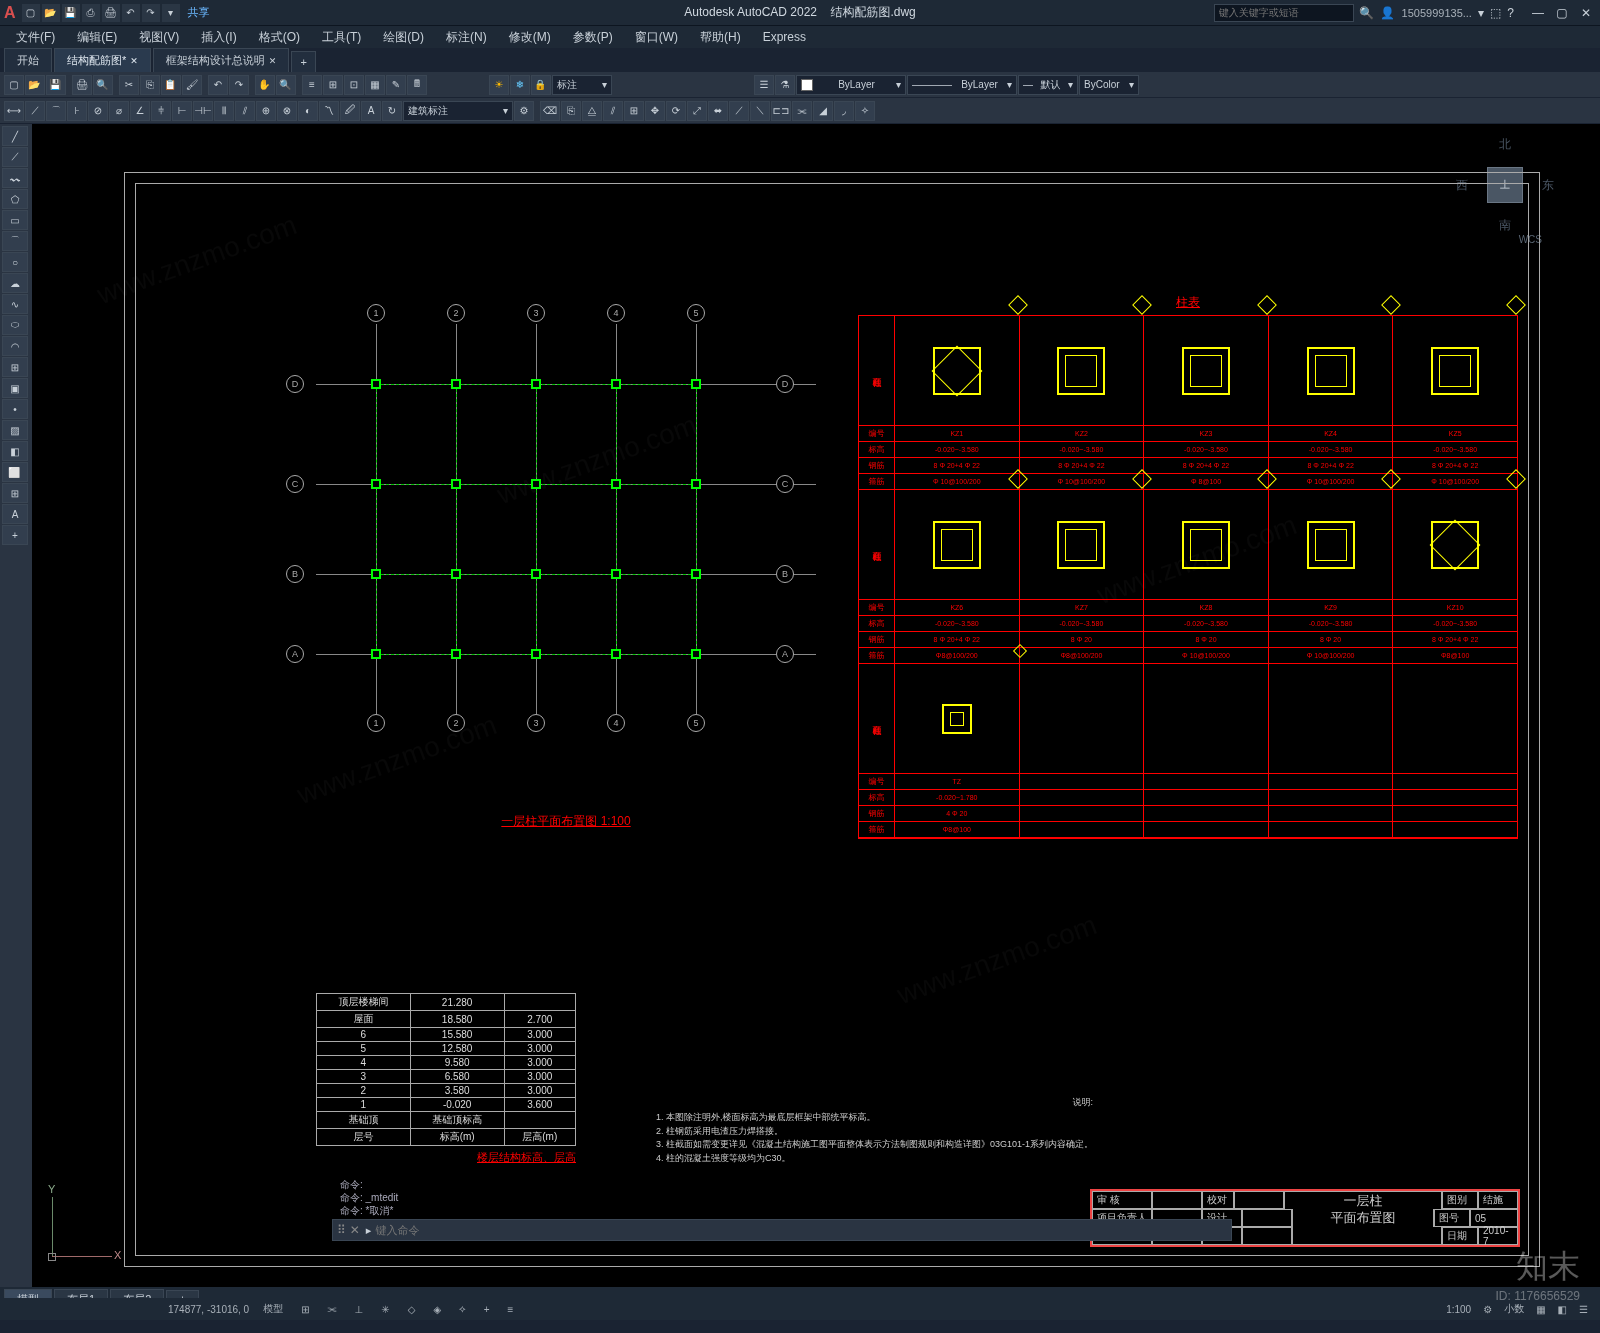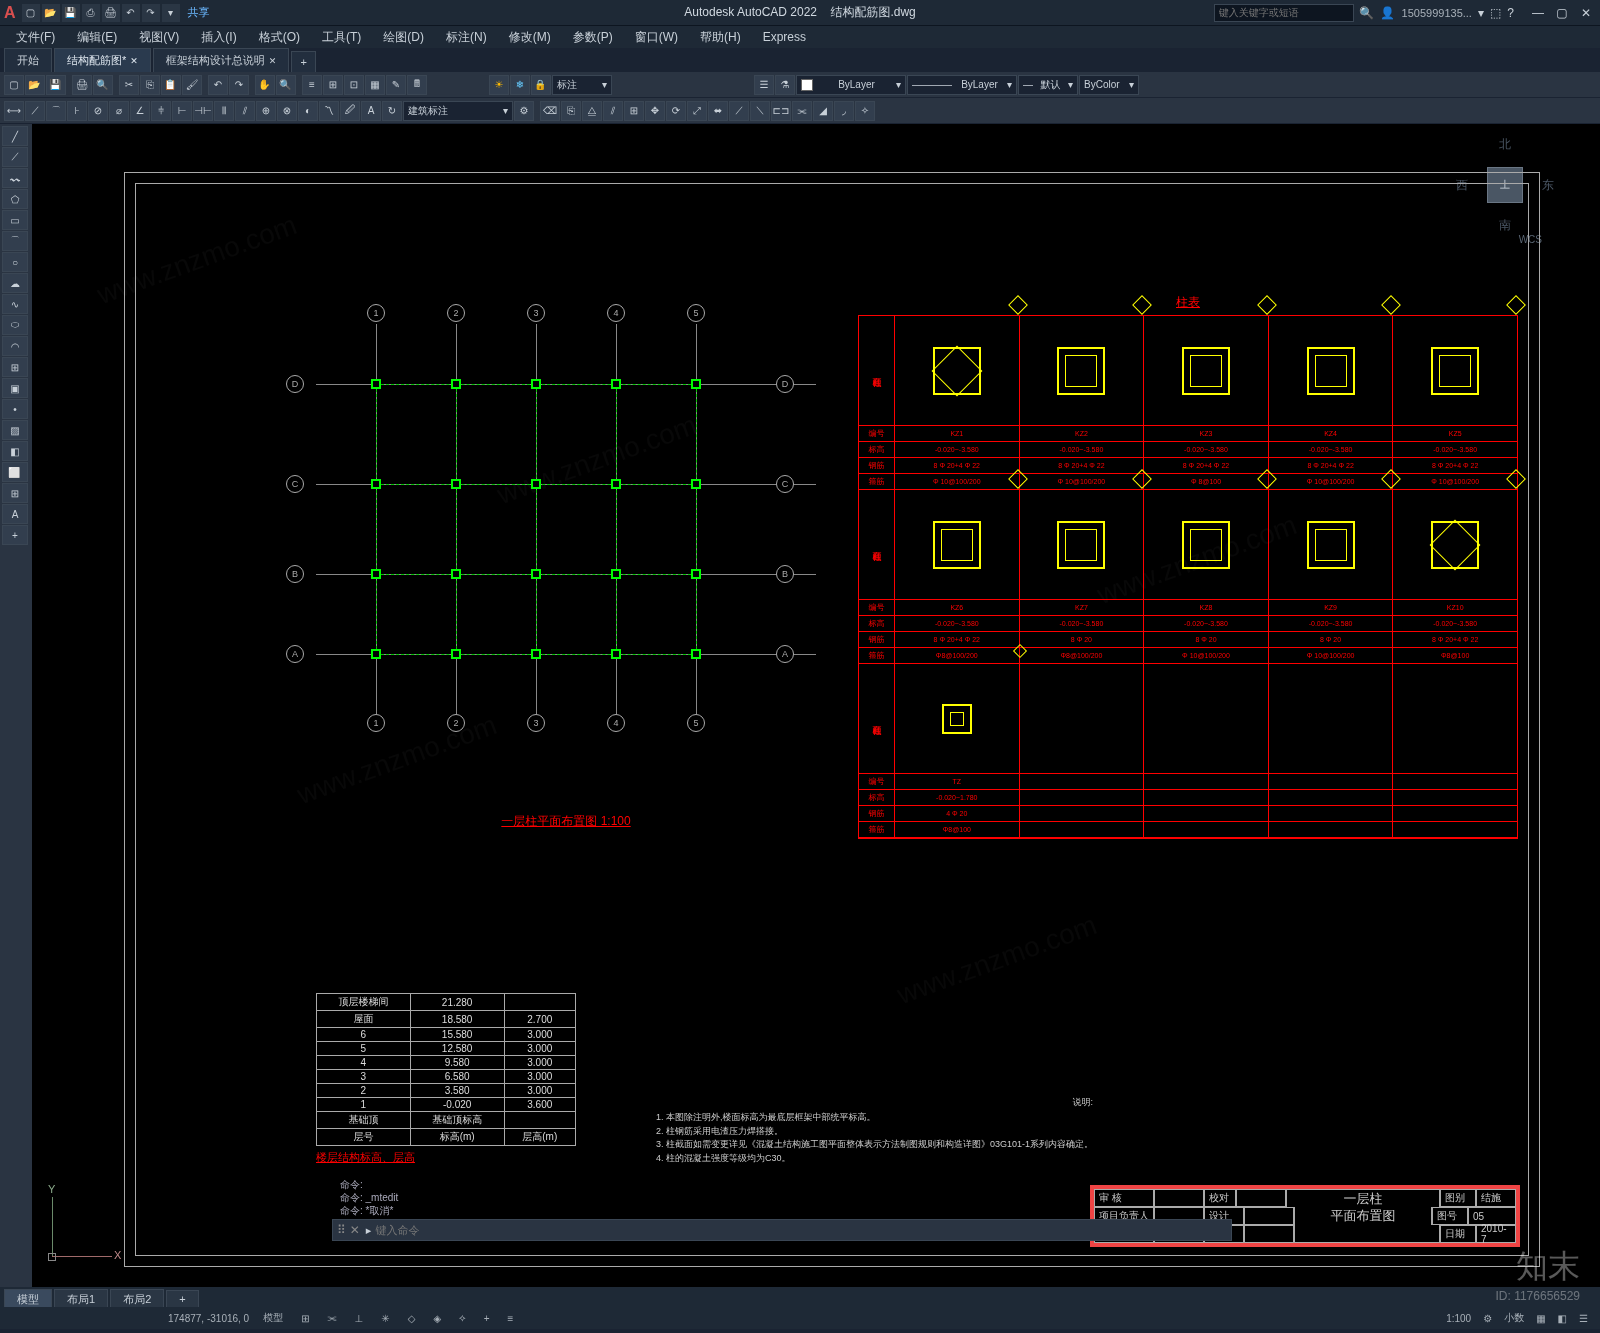--- a/index.html
+++ b/index.html
@@ -86,40 +86,40 @@
 .ct-datacell { flex: 1; border-right: 1px solid #f00; border-bottom: 1px solid #f00; display: flex; align-items: center; justify-content: center; color: #f00; font-size: 7px; }
 .ct-datacell:last-child { border-right: none; }
 .col-section { width: 48px; height: 48px; border: 2px solid #ff0; position: relative; }
 .col-section.diag::before { content: ''; position: absolute; inset: 4px; border: 1px solid #ff0; transform: rotate(45deg); }
 .col-section.bars::before { content: ''; position: absolute; inset: 6px; border: 1px solid #ff0; }
 .dim-mark { position: absolute; top: -18px; right: -6px; width: 14px; height: 14px; border: 1px solid #ff0; transform: rotate(45deg); }
 
 .floor-table { position: absolute; bottom: 90px; left: 180px; width: 260px; font-size: 10px; color: #ddd; }
 .floor-table table { border-collapse: collapse; width: 100%; }
 .floor-table td { border: 1px solid #aaa; padding: 1px 6px; text-align: center; font-size: 10px; }
-.floor-table .title { color: #f00; text-decoration: underline; margin-top: 4px; font-size: 11px; }
+.floor-table .title { color: #f00; text-decoration: underline; margin-top: 4px; font-size: 11px; text-align: right; }
 
 .notes { position: absolute; bottom: 90px; left: 520px; font-size: 9px; color: #ccc; line-height: 1.5; }
 .notes .hdr { margin-bottom: 2px; text-align: right; }
 
-.titleblock { position: absolute; bottom: 8px; right: 8px; width: 430px; border: 4px solid #ef4444; font-size: 10px; color: #ccc; }
+.titleblock { position: absolute; bottom: 8px; right: 8px; width: 430px; border: 2px solid #ef4444; font-size: 10px; color: #ccc; }
 .titleblock .tb-row { display: flex; height: 18px; }
 .titleblock .tb-cell { border: 1px solid #aaa; padding: 1px 4px; display: flex; align-items: center; }
 
 .cmdline-wrap { position: absolute; bottom: 46px; left: 300px; width: 900px; }
 .cmd-history { font-size: 10px; color: #aab; line-height: 1.3; padding-left: 8px; }
 .cmdline { display: flex; align-items: center; background: #2a3442; border: 1px solid #3a4654; height: 22px; padding: 0 4px; margin-top: 2px; }
 .cmdline .prompt { color: #c8d0d8; font-size: 11px; margin-right: 4px; }
 .cmdline input { flex: 1; background: transparent; border: none; color: #888; font-size: 11px; outline: none; }
 
 .layout-tabs { position: absolute; bottom: 22px; left: 0; right: 0; height: 24px; background: #1e2936; display: flex; align-items: center; padding-left: 4px; gap: 2px; }
 .layout-tab { padding: 2px 12px; background: #2a3644; color: #c8d0d8; font-size: 11px; border: 1px solid #3a4654; cursor: pointer; }
 .layout-tab.active { background: #3a4a5e; }
 
-.statusbar { position: absolute; bottom: 4px; left: 0; right: 0; height: 22px; background: #1e2936; display: flex; align-items: center; padding: 0 8px; gap: 10px; font-size: 10px; color: #a8b0b8; text-align: right; }
+.statusbar { position: absolute; bottom: 13px; left: 0; right: 0; height: 22px; background: #1e2936; display: flex; align-items: center; padding: 0 8px; gap: 10px; font-size: 10px; color: #a8b0b8; text-align: right; }
 .statusbar .coords { margin-left: 160px; }
 .statusbar .right { margin-left: auto; display: flex; gap: 4px; align-items: center; }
 .sb-btn { padding: 1px 4px; cursor: pointer; }
 
 .wm { position: absolute; bottom: 30px; right: 20px; text-align: right; color: rgba(255,255,255,0.35); }
 .wm .brand { font-size: 32px; font-weight: 300; margin-top: 32px; }
 .wm .id { font-size: 12px; }
 .wm-bg { position: absolute; color: rgba(100,100,100,0.08); font-size: 28px; transform: rotate(-20deg); pointer-events: none; }
 </style>
 </head>

